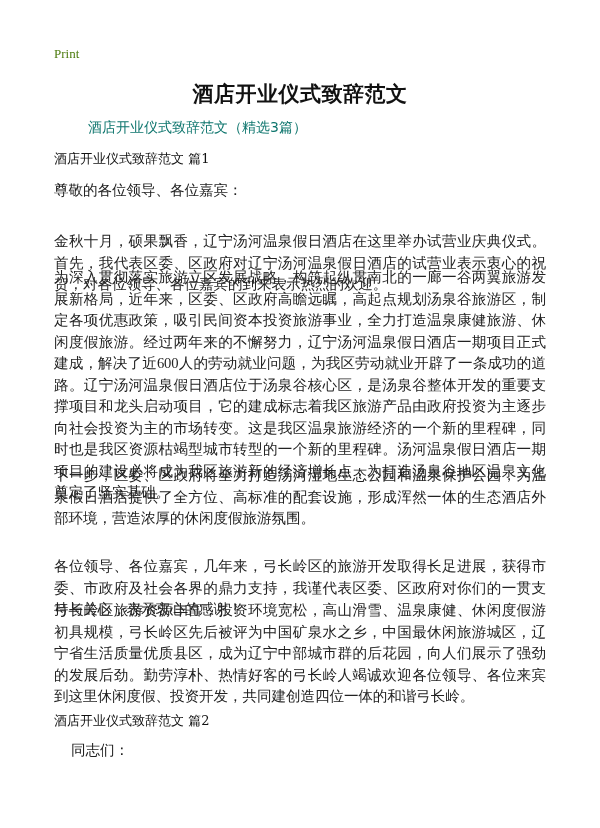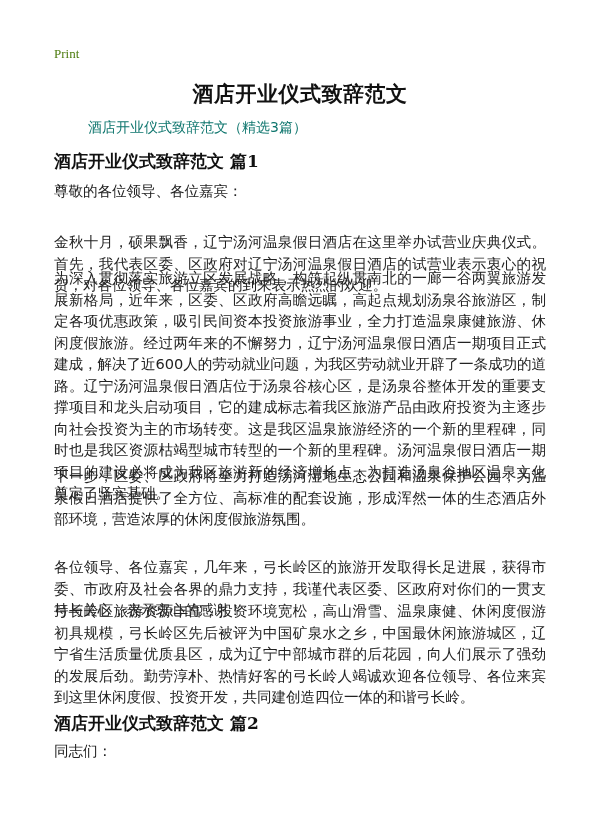--- a/index.html
+++ b/index.html
@@ -4,34 +4,34 @@
   <style>
     html, body { margin: 0; padding: 0; background: #ffffff; }
     body {
       width: 600px; height: 828px; overflow: hidden; position: relative;
       font-family: "DejaVu Sans", sans-serif; color: #1a1a1a;
     }
     .page { position: absolute; left: 54px; top: 0; width: 500px; }
     .print { position: absolute; top: 46px; left: 0; font-family: "Liberation Serif", serif; font-size: 13px; color: #4d7c0f; }
     .title { position: absolute; top: 80px; left: 0; width: 492px; text-align: center; font-size: 21px; font-weight: bold; color: #111; margin: 0; letter-spacing: 0.5px; }
     .subtitle { position: absolute; top: 119px; left: 0; font-size: 14px; color: #0f766e; margin-left: 34px; }
-    .heading { position: absolute; left: 0; font-size: 17px; font-weight: bold; font-family: "DejaVu Serif", serif; color: #111; margin: 0; }
-    .para { position: absolute; left: 0; width: 492px; font-size: 14.6px; line-height: 21.5px; color: #222; margin: 0; text-align: justify; letter-spacing: -0.1px; }
+    .heading { position: absolute; left: 0; font-size: 13px; font-weight: normal; font-family: "DejaVu Serif", serif; color: #111; margin: 0; }
+    .para { position: absolute; left: 0; width: 492px; font-size: 14.6px; line-height: 21.5px; color: #222; margin: 0; text-align: justify; letter-spacing: -0.1px; font-family: Liberation Serif, serif; }
   </style>
 </head>
 <body>
 
 <div class="page">
   <div class="print">Print</div>
   <h1 class="title">酒店开业仪式致辞范文</h1>
   <div class="subtitle">酒店开业仪式致辞范文（精选3篇）</div>
 
   <h2 class="heading" style="top:150px;">酒店开业仪式致辞范文 篇1</h2>
   <p class="para" style="top:180px;">尊敬的各位领导、各位嘉宾：</p>
   <p class="para" style="top:203px;margin-top:28px;">金秋十月，硕果飘香，辽宁汤河温泉假日酒店在这里举办试营业庆典仪式。首先，我代表区委、区政府对辽宁汤河温泉假日酒店的试营业表示衷心的祝贺，对各位领导、各位嘉宾的到来表示热烈的欢迎。</p>
   <p class="para" style="top:267px;">为深入贯彻落实旅游立区发展战略，构筑起纵贯南北的一廊一谷两翼旅游发展新格局，近年来，区委、区政府高瞻远瞩，高起点规划汤泉谷旅游区，制定各项优惠政策，吸引民间资本投资旅游事业，全力打造温泉康健旅游、休闲度假旅游。经过两年来的不懈努力，辽宁汤河温泉假日酒店一期项目正式建成，解决了近600人的劳动就业问题，为我区劳动就业开辟了一条成功的道路。辽宁汤河温泉假日酒店位于汤泉谷核心区，是汤泉谷整体开发的重要支撑项目和龙头启动项目，它的建成标志着我区旅游产品由政府投资为主逐步向社会投资为主的市场转变。这是我区温泉旅游经济的一个新的里程碑，同时也是我区资源枯竭型城市转型的一个新的里程碑。汤河温泉假日酒店一期项目的建设必将成为我区旅游新的经济增长点，为打造汤泉谷地区温泉文化奠定了坚实基础。</p>
   <p class="para" style="top:465px;">下一步，区委、区政府将全力打造汤河湿地生态公园和温泉保护公园，为温泉假日酒店提供了全方位、高标准的配套设施，形成浑然一体的生态酒店外部环境，营造浓厚的休闲度假旅游氛围。</p>
   <p class="para" style="top:537px;margin-top:19px;">各位领导、各位嘉宾，几年来，弓长岭区的旅游开发取得长足进展，获得市委、市政府及社会各界的鼎力支持，我谨代表区委、区政府对你们的一贯支持与关心，表示衷心的感谢！</p>
   <p class="para" style="top:600px;">弓长岭区旅游资源丰富，投资环境宽松，高山滑雪、温泉康健、休闲度假游初具规模，弓长岭区先后被评为中国矿泉水之乡，中国最休闲旅游城区，辽宁省生活质量优质县区，成为辽宁中部城市群的后花园，向人们展示了强劲的发展后劲。勤劳淳朴、热情好客的弓长岭人竭诚欢迎各位领导、各位来宾到这里休闲度假、投资开发，共同建创造四位一体的和谐弓长岭。</p>
 
   <h2 class="heading" style="top:712px;">酒店开业仪式致辞范文 篇2</h2>
-  <p class="para" style="top:740px;">同志们：</p>
+  <p class="para" style="top:740px;margin-left:17px;">同志们：</p>
 </div>
 
 </body></html>

